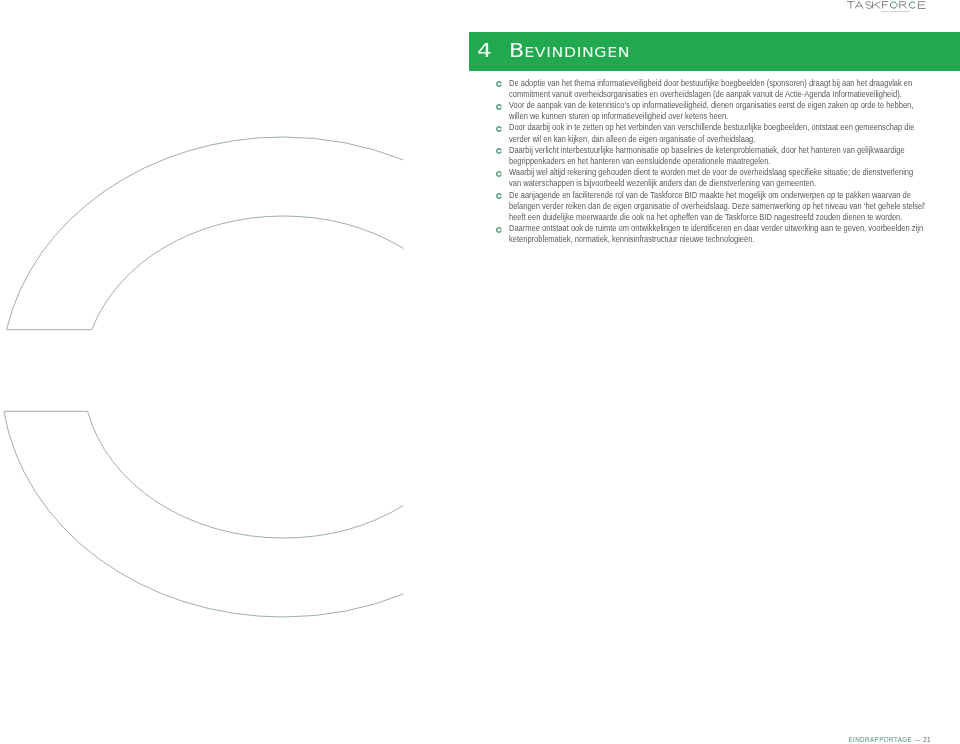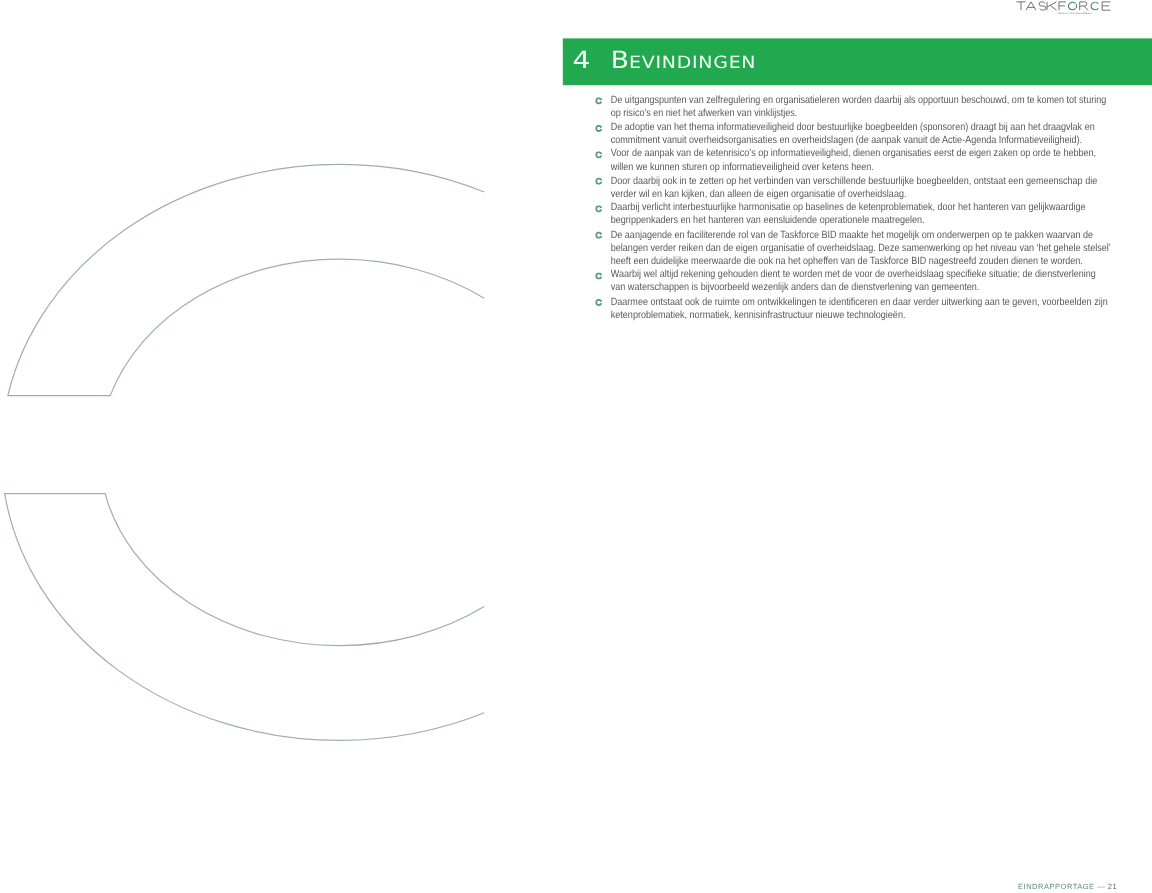--- a/index.html
+++ b/index.html
@@ -73,27 +73,20 @@
     <span class="num">4</span>
     <span class="ttl"><span class="cap">B</span><span class="sc">EVINDINGEN</span></span>
   </div>
 
   <div class="content">
     <ul class="findings">
         <li>
           <span class="bullet"><svg width="6" height="6" viewBox="0 0 24 24" xmlns="http://www.w3.org/2000/svg">
               <path d="M20.4 14.4 A8.8 8.8 0 1 1 20.4 9.6" fill="none" stroke="#5d9d7d" stroke-width="6.4"></path>
             </svg></span>
-          <span class="tline">De uitgangspunten van zelfregulering en organisatieleren worden daarbij als opportuun beschouwd, om te komen tot sturing</span>
-          <span class="tline">op risico’s en niet het afwerken van vinklijstjes.</span>
-        </li>
-        <li>
-          <span class="bullet"><svg width="6" height="6" viewBox="0 0 24 24" xmlns="http://www.w3.org/2000/svg">
-              <path d="M20.4 14.4 A8.8 8.8 0 1 1 20.4 9.6" fill="none" stroke="#5d9d7d" stroke-width="6.4"></path>
-            </svg></span>
           <span class="tline">De adoptie van het thema informatieveiligheid door bestuurlijke boegbeelden (sponsoren) draagt bij aan het draagvlak en</span>
           <span class="tline">commitment vanuit overheidsorganisaties en overheidslagen (de aanpak vanuit de Actie-Agenda Informatieveiligheid).</span>
         </li>
         <li>
           <span class="bullet"><svg width="6" height="6" viewBox="0 0 24 24" xmlns="http://www.w3.org/2000/svg">
               <path d="M20.4 14.4 A8.8 8.8 0 1 1 20.4 9.6" fill="none" stroke="#5d9d7d" stroke-width="6.4"></path>
             </svg></span>
           <span class="tline">Voor de aanpak van de ketenrisico’s op informatieveiligheid, dienen organisaties eerst de eigen zaken op orde te hebben,</span>
           <span class="tline">willen we kunnen sturen op informatieveiligheid over ketens heen.</span>
         </li>
@@ -108,30 +101,30 @@
           <span class="bullet"><svg width="6" height="6" viewBox="0 0 24 24" xmlns="http://www.w3.org/2000/svg">
               <path d="M20.4 14.4 A8.8 8.8 0 1 1 20.4 9.6" fill="none" stroke="#5d9d7d" stroke-width="6.4"></path>
             </svg></span>
           <span class="tline">Daarbij verlicht interbestuurlijke harmonisatie op baselines de ketenproblematiek, door het hanteren van gelijkwaardige</span>
           <span class="tline">begrippenkaders en het hanteren van eensluidende operationele maatregelen.</span>
         </li>
         <li>
           <span class="bullet"><svg width="6" height="6" viewBox="0 0 24 24" xmlns="http://www.w3.org/2000/svg">
               <path d="M20.4 14.4 A8.8 8.8 0 1 1 20.4 9.6" fill="none" stroke="#5d9d7d" stroke-width="6.4"></path>
             </svg></span>
-          <span class="tline">De aanjagende en faciliterende rol van de Taskforce BID maakte het mogelijk om onderwerpen op te pakken waarvan de</span>
-          <span class="tline">belangen verder reiken dan de eigen organisatie of overheidslaag. Deze samenwerking op het niveau van ‘het gehele stelsel’</span>
-          <span class="tline">heeft een duidelijke meerwaarde die ook na het opheffen van de Taskforce BID nagestreefd zouden dienen te worden.</span>
+          <span class="tline">Waarbij wel altijd rekening gehouden dient te worden met de voor de overheidslaag specifieke situatie; de dienstverlening</span>
+          <span class="tline">van waterschappen is bijvoorbeeld wezenlijk anders dan de dienstverlening van gemeenten.</span>
         </li>
         <li>
           <span class="bullet"><svg width="6" height="6" viewBox="0 0 24 24" xmlns="http://www.w3.org/2000/svg">
               <path d="M20.4 14.4 A8.8 8.8 0 1 1 20.4 9.6" fill="none" stroke="#5d9d7d" stroke-width="6.4"></path>
             </svg></span>
-          <span class="tline">Waarbij wel altijd rekening gehouden dient te worden met de voor de overheidslaag specifieke situatie; de dienstverlening</span>
-          <span class="tline">van waterschappen is bijvoorbeeld wezenlijk anders dan de dienstverlening van gemeenten.</span>
+          <span class="tline">De aanjagende en faciliterende rol van de Taskforce BID maakte het mogelijk om onderwerpen op te pakken waarvan de</span>
+          <span class="tline">belangen verder reiken dan de eigen organisatie of overheidslaag. Deze samenwerking op het niveau van ‘het gehele stelsel’</span>
+          <span class="tline">heeft een duidelijke meerwaarde die ook na het opheffen van de Taskforce BID nagestreefd zouden dienen te worden.</span>
         </li>
         <li>
           <span class="bullet"><svg width="6" height="6" viewBox="0 0 24 24" xmlns="http://www.w3.org/2000/svg">
               <path d="M20.4 14.4 A8.8 8.8 0 1 1 20.4 9.6" fill="none" stroke="#5d9d7d" stroke-width="6.4"></path>
             </svg></span>
           <span class="tline">Daarmee ontstaat ook de ruimte om ontwikkelingen te identificeren en daar verder uitwerking aan te geven, voorbeelden zijn</span>
           <span class="tline">ketenproblematiek, normatiek, kennisinfrastructuur nieuwe technologieën.</span>
         </li>
       </ul>
   </div>

